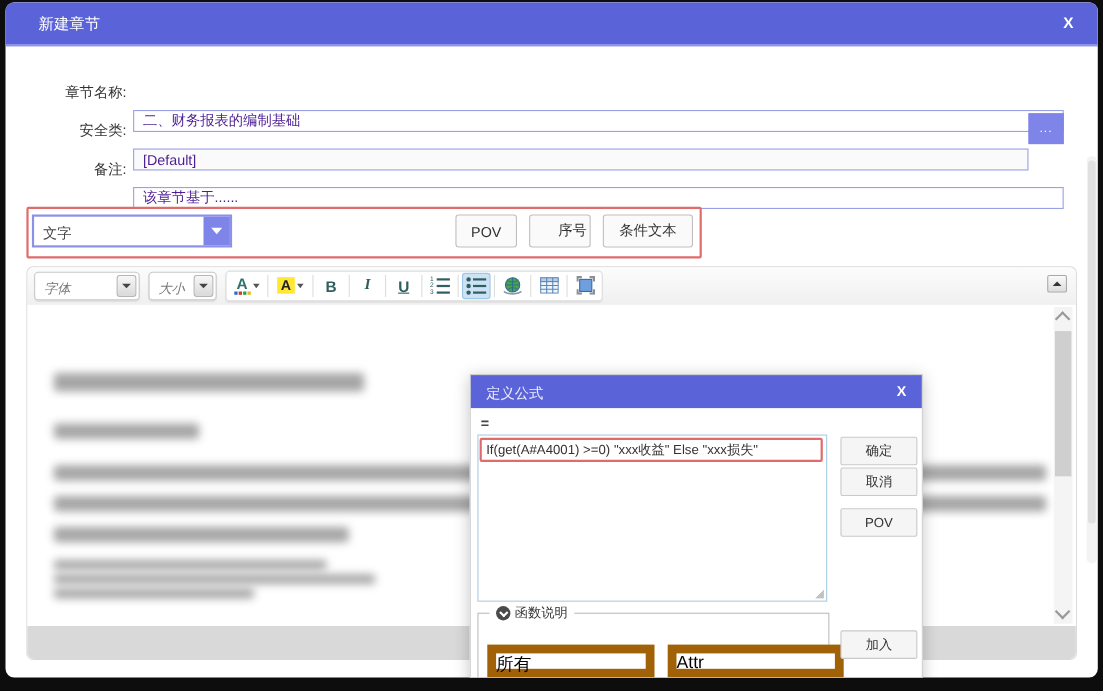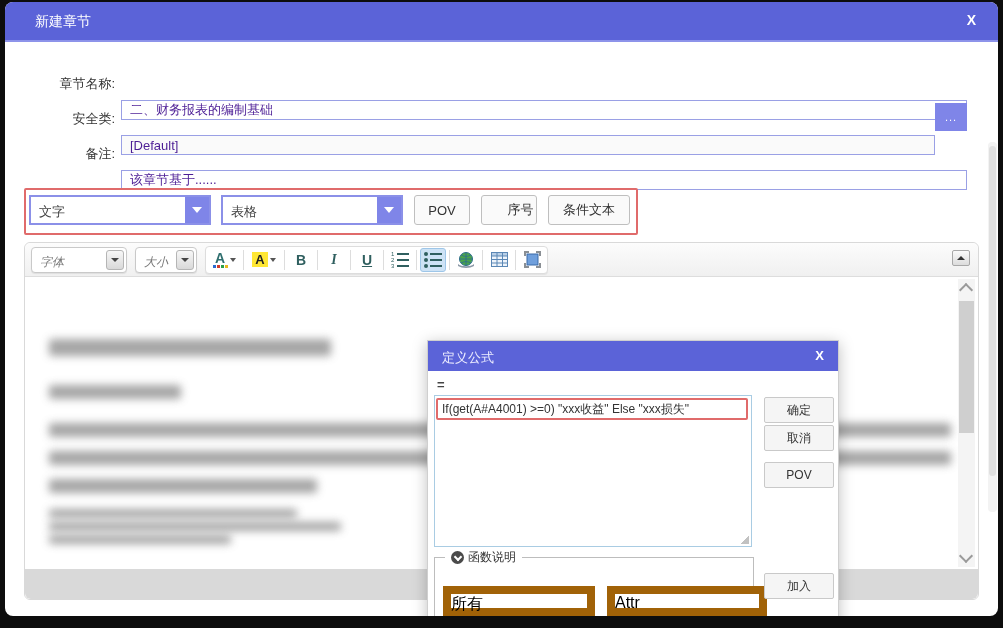--- a/index.html
+++ b/index.html
@@ -136,26 +136,20 @@
       <input class="finput" style="width: 846px;" value="该章节基于......">
     </div>
 
     <div class="redbox" style="left:19px; top:186px; width:614px; height:47px;"></div>
     <div class="combo" style="left:24px; top:193px; width:182px;">
       <span class="combo-text">文字</span>
       <span class="combo-arrow">
           <i class="tri-down-w"></i>
         </span>
     </div>
-    <div class="combo" style="left:216px; top:193px; width:182px;">
-      <span class="combo-text">表格</span>
-      <span class="combo-arrow">
-          <i class="tri-down-w"></i>
-        </span>
-    </div>
     <button class="bar-btn" style="left:409px; top:193px; width:56px;">POV</button>
     <button class="bar-btn" style="left:476px; top:193px; width:56px;padding-left:23px;">序号</button>
     <button class="bar-btn" style="left:543px; top:193px; width:82px;">条件文本</button>
 
     <div class="editor">
       <div class="toolbar">
         <div class="tb-combo" style="width:96px;">
           <span class="lab">字体</span>
           <span class="arr" style="margin-left:auto;">
               <i class="tri-down-d"></i>

